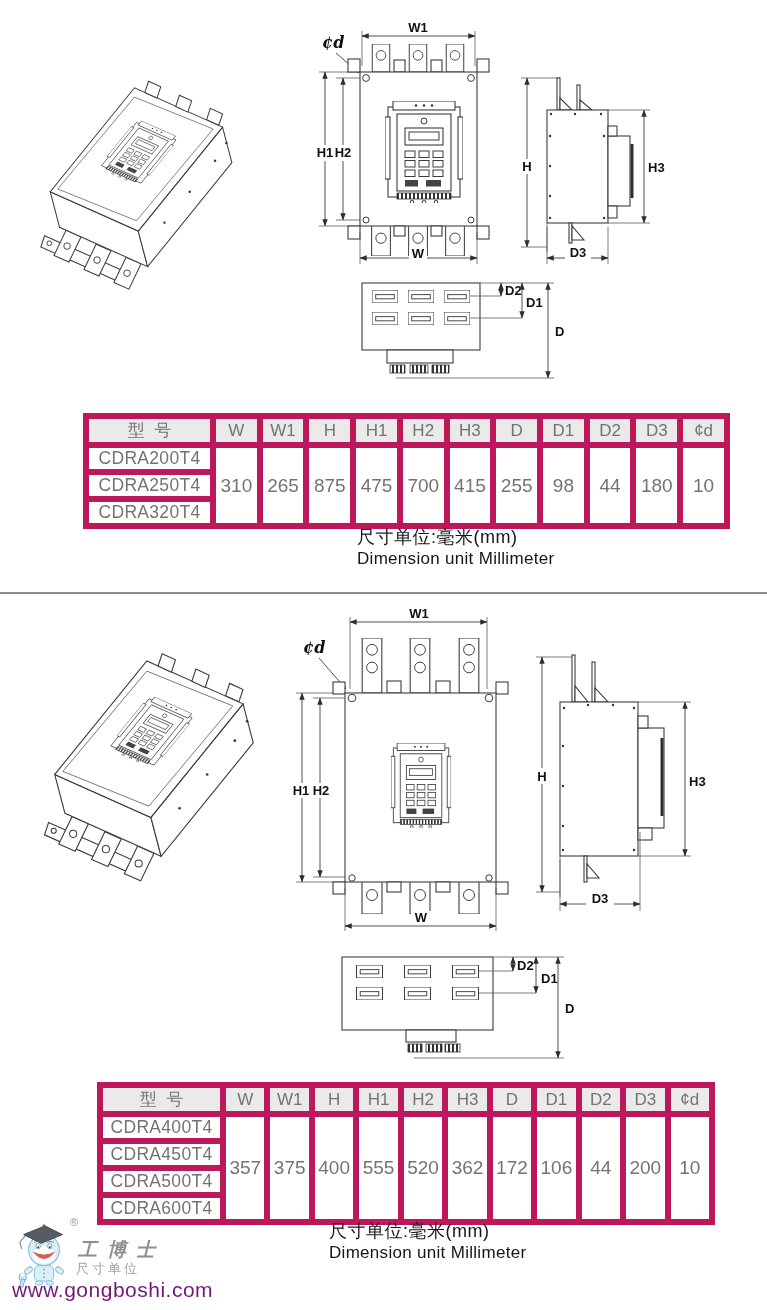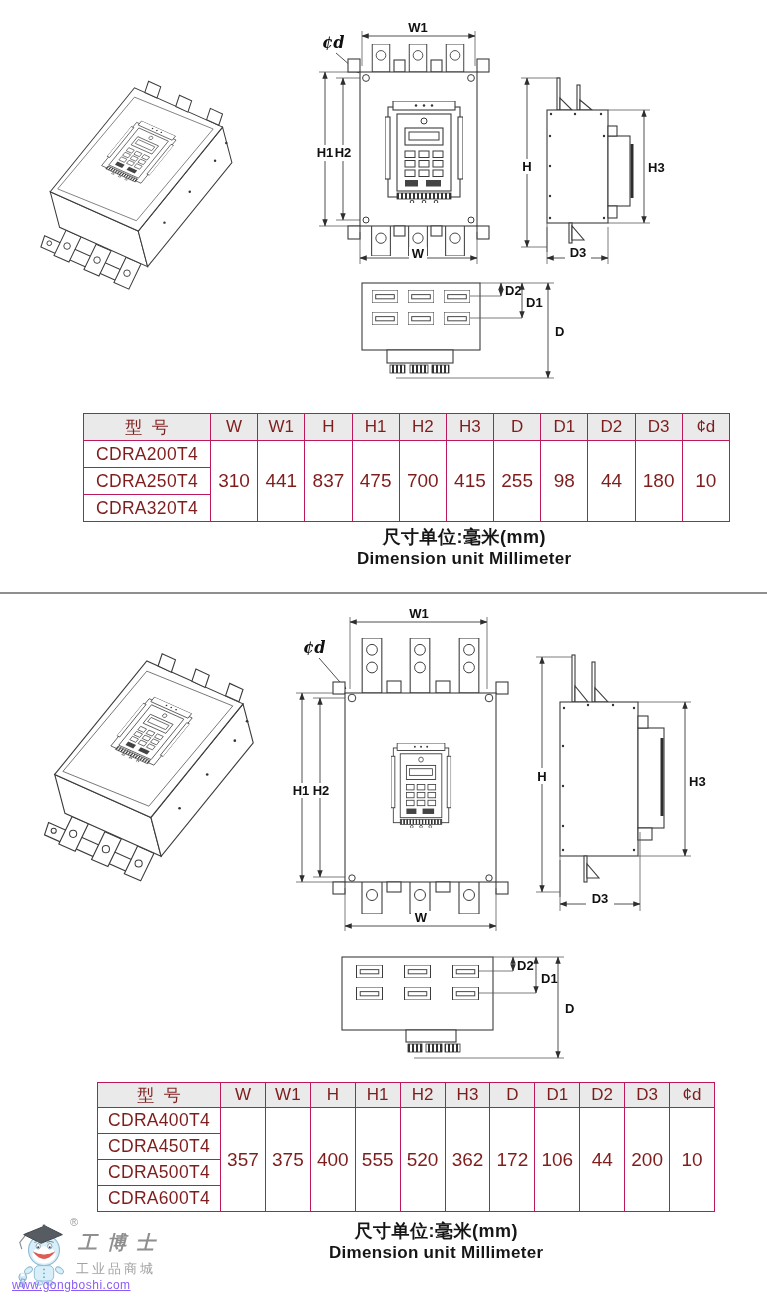--- a/index.html
+++ b/index.html
@@ -17,39 +17,39 @@
   .ld{stroke:#3c3c3c;stroke-width:0.9;fill:none;marker-end:url(#ar);}
   .thick{stroke:#2e2e2e;stroke-width:3;fill:none;}
   .dot{fill:#333;}
   .dlab{font:bold 13px "Liberation Sans",sans-serif;fill:#101010;}
   .phi{font:italic bold 16px "DejaVu Serif",serif;fill:#101010;}
   .mid{text-anchor:middle;}
   .lbg{fill:#fff;}
 
   
   table.dimtable{border-collapse:collapse;table-layout:fixed;background:#fff;}
-  table.dimtable th,table.dimtable td{border:1px solid #be185d;text-align:center;
-      padding:0;color:#7f1d1d;white-space:pre;overflow:hidden;}
+  table.dimtable th,table.dimtable td{border:6px solid #be185d;text-align:center;
+      padding:0;color:#737373;white-space:pre;overflow:hidden;}
   table.dimtable th{background:#eaeaea;font-weight:normal;font-size:17px;}
   table.dimtable td{font-size:19px;}
   table.dimtable td.model{font-size:17.5px;letter-spacing:.3px;}
   .t1 tr{height:27px;} .t2 tr{height:26px;} .t2 tr.hdr{height:25px;}
 
-  .cap{color:#161616;font-weight:bold;line-height:22px;letter-spacing:.5px;text-align:center;}
+  .cap{color:#161616;font-weight:normal;line-height:22px;letter-spacing:.5px;}
   .cap .cn{font-size:18px;}
   .cap .en{font-size:17px;letter-spacing:.3px;}
 
   .divider{left:0;top:592px;width:767px;height:2px;background:#8f8f8f;}
 
   
   .wm-reg{font-size:11px;color:#9a9a9a;}
   .wm-brand{font-family:"DejaVu Serif",serif;font-style:italic;font-weight:bold;
-            font-size:19px;color:#8f8f8f;letter-spacing:10px;}
+            font-size:19px;color:#8f8f8f;letter-spacing:10px;margin-top:7px;}
   .wm-sub{font-size:13px;color:#a2a2a2;letter-spacing:3px;}
-  .wm-url{font-size:12px;color:#8b5cf6;letter-spacing:.5px;text-decoration:underline;}
+  .wm-url{font-size:21px;color:#701a75;letter-spacing:.5px;}
 </style>
 </head>
 <body>
 
 <svg class="abs" width="0" height="0" style="left:0;top:0">
   <defs>
     <marker id="ar" viewBox="0 0 8 6" refX="7.5" refY="3" markerWidth="8" markerHeight="6" orient="auto-start-reverse">
       <path d="M0,0L8,3L0,6Z" fill="#2e2e2e"></path>
     </marker>
     <pattern id="hatch" width="4" height="8" patternUnits="userSpaceOnUse">
@@ -263,22 +263,22 @@
     <th>H3</th>
     <th>D</th>
     <th>D1</th>
     <th>D2</th>
     <th>D3</th>
     <th>¢d</th>
   </tr>
   <tr>
     <td class="model">CDRA200T4</td>
     <td rowspan="3">310</td>
-    <td rowspan="3">441</td>
-    <td rowspan="3">837</td>
+    <td rowspan="3">265</td>
+    <td rowspan="3">875</td>
     <td rowspan="3">475</td>
     <td rowspan="3">700</td>
     <td rowspan="3">415</td>
     <td rowspan="3">255</td>
     <td rowspan="3">98</td>
     <td rowspan="3">44</td>
     <td rowspan="3">180</td>
     <td rowspan="3">10</td>
   </tr>
   <tr>
@@ -489,15 +489,15 @@
     <g>
       <circle cx="9" cy="60" r="4" fill="#cfe6f4" stroke="#85aec9"></circle>
       <rect x="7" y="56" width="4" height="3" fill="#fff"></rect>
       <rect x="7.5" y="62" width="3.5" height="8" fill="#cfe6f4" stroke="#85aec9" transform="rotate(15 9 63)"></rect>
     </g>
     <ellipse cx="26" cy="66" rx="4" ry="2.2" fill="#d8eef8" stroke="#8fbcd6"></ellipse>
     <ellipse cx="37" cy="66" rx="4" ry="2.2" fill="#d8eef8" stroke="#8fbcd6"></ellipse>
   </svg>
   <span class="abs wm-reg" style="left:58px;top:0">®</span>
   <div class="abs wm-brand" style="left:66px;top:14px">工博士</div>
-  <div class="abs wm-sub" style="left:64px;top:44px">工业品商城</div>
+  <div class="abs wm-sub" style="left:64px;top:44px">尺寸单位</div>
   <div class="abs wm-url" style="left:0;top:62px">www.gongboshi.com</div>
 </div>
 
 </body></html>

